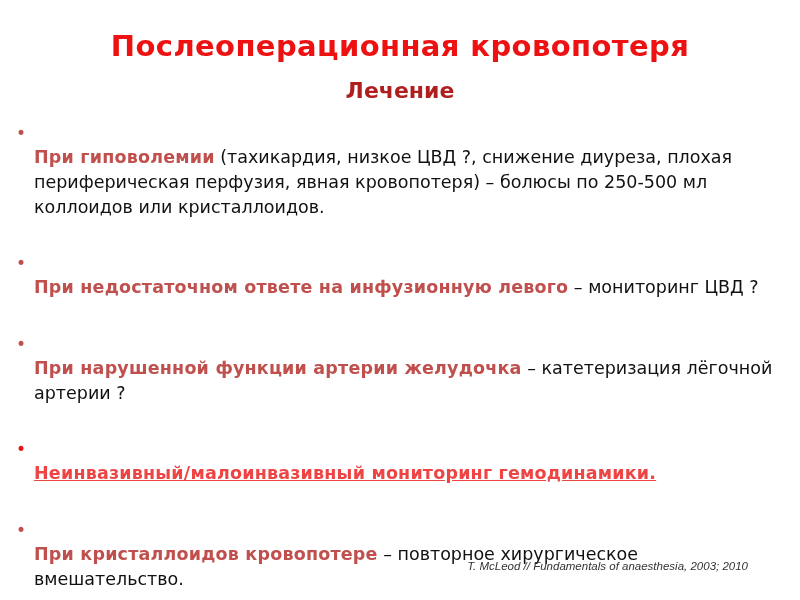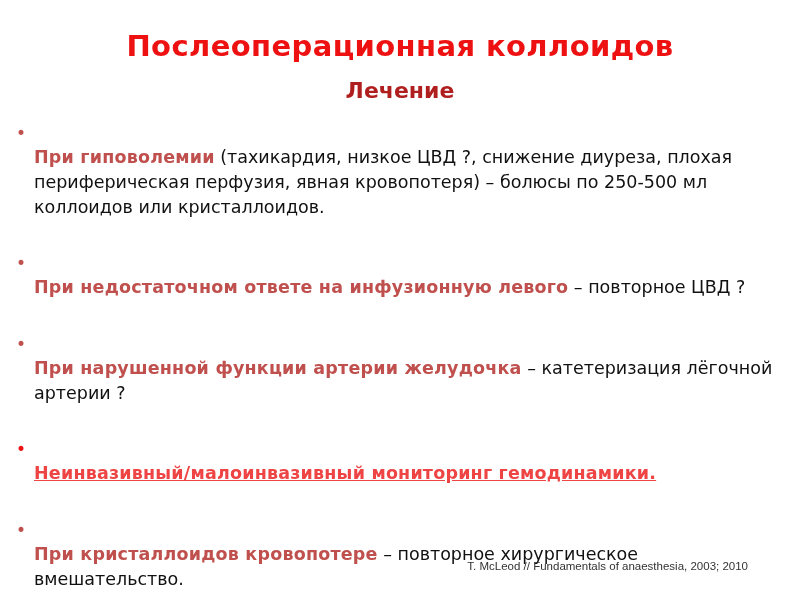--- a/index.html
+++ b/index.html
@@ -92,48 +92,49 @@
     letter-spacing: 0.2px;
   }
   .plain { color: #111111; }
 
   
   .citation {
     position: absolute;
     right: 52px;
     bottom: 28px;
     font-size: 11.5px;
+    font-style: italic;
     color: #333333;
     font-family: "Liberation Sans", sans-serif;
     white-space: nowrap;
   }
 </style>
 </head>
 <body>
 
 <div class="slide">
 
   <div class="title-block">
-    <h1 class="slide-title">Послеоперационная коллоидов</h1>
+    <h1 class="slide-title">Послеоперационная кровопотеря</h1>
     <h2 class="slide-subtitle">Лечение</h2>
   </div>
 
   <div class="body-block">
 
     <div class="bullet-row">
       <span class="bullet-marker">•</span>
       <p class="bullet-text">
         <span class="em-red">При гиповолемии</span><span class="plain"> (тахикардия, низкое ЦВД ?, снижение диуреза, плохая периферическая перфузия, явная кровопотеря) – болюсы по 250-500 мл коллоидов или кристаллоидов.</span>
       </p>
     </div>
 
     <div class="bullet-row">
       <span class="bullet-marker">•</span>
       <p class="bullet-text">
-        <span class="em-red">При недостаточном ответе на инфузионную левого</span><span class="plain"> – повторное ЦВД ?</span>
+        <span class="em-red">При недостаточном ответе на инфузионную левого</span><span class="plain"> – мониторинг ЦВД ?</span>
       </p>
     </div>
 
     <div class="bullet-row">
       <span class="bullet-marker">•</span>
       <p class="bullet-text">
         <span class="em-red">При нарушенной функции артерии желудочка</span><span class="plain"> – катетеризация лёгочной артерии ?</span>
       </p>
     </div>
 

